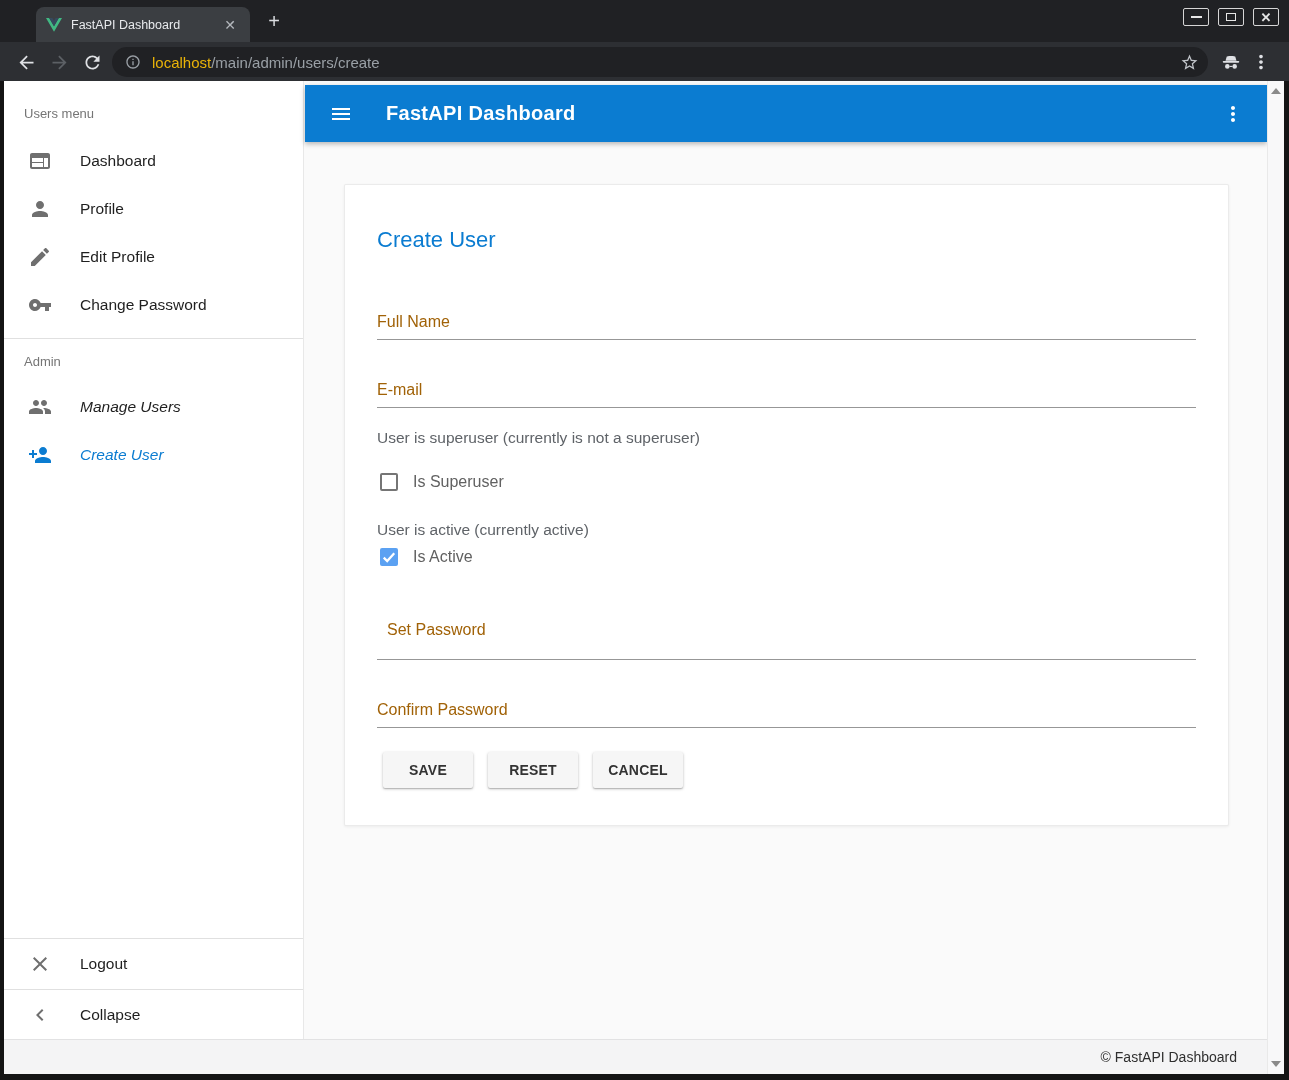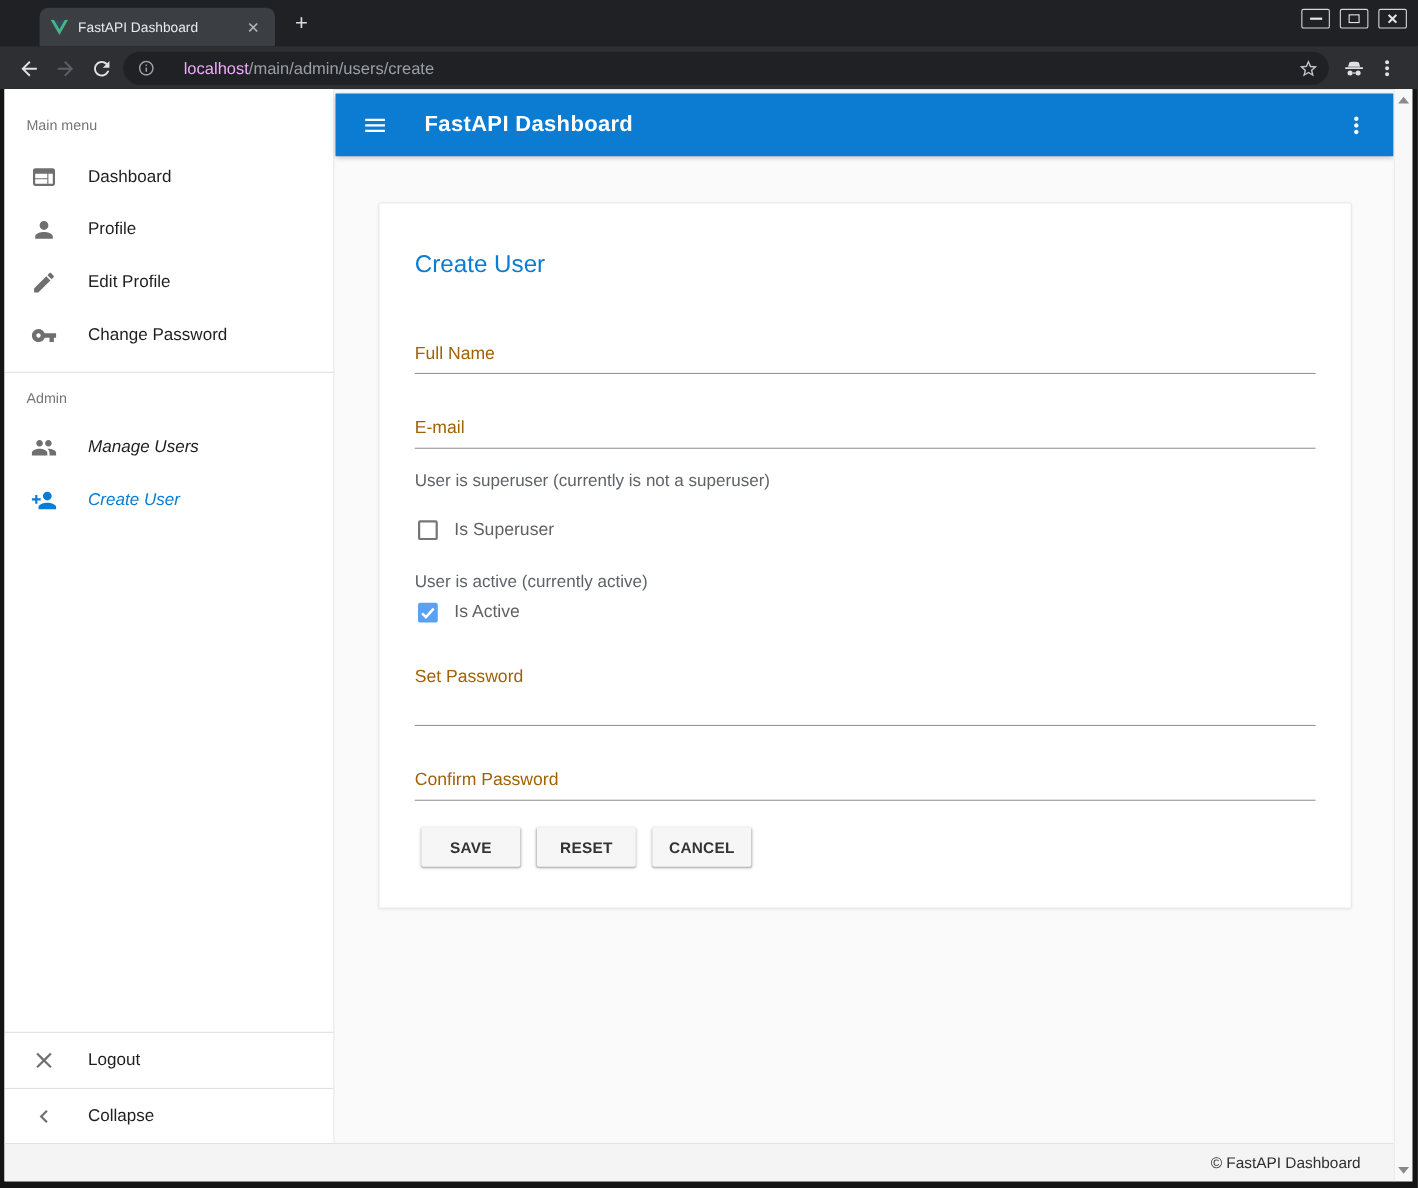--- a/index.html
+++ b/index.html
@@ -34,21 +34,21 @@
   .navbtn svg { width:21px; height:21px; fill:#dfe1e5; }
   .navbtn.disabled svg { fill:#5c6065; }
   .nav-back { left:13px; } .nav-fwd { left:46px; } .nav-reload { left:79px; }
   .urlbar {
     position:absolute; left:112px; top:5px; width:1096px; height:30px;
     background:#202124; border-radius:15px;
     display:flex; align-items:center; font-size:15px;
   }
   .urlbar .info-ic { margin-left:13px; width:16px; height:16px; fill:#9aa0a6; flex:none; }
   .url-text { margin-left:11px; white-space:nowrap; }
-  .url-host { color:#f0abfc;margin-left:15px; }
+  .url-host { color:#eab308; }
   .url-path { color:#9aa0a6; }
   .star-ic { margin-left:auto; margin-right:9px; width:19px; height:19px; fill:#c0c4c9; }
   .tb-right { position:absolute; top:8px; width:24px; height:24px; display:flex; align-items:center; justify-content:center; }
   .tb-right svg { width:22px; height:22px; fill:#dfe1e5; }
   .tb-incognito { right:46px; }
   .tb-kebab { right:16px; }
 
   
   .content { position:absolute; top:81px; left:4px; right:5px; bottom:6px; background:#fafafa; overflow:hidden; }
 
@@ -100,21 +100,21 @@
   .hint-super { top:244px; }
   .cb-row { position:absolute; left:35px; display:flex; align-items:center; }
   .cb-super { top:288px;text-align:center; }
   .checkbox { width:18px; height:18px; border:2px solid #757575; border-radius:2px; flex:none; }
   .checkbox.checked { border:none; background:var(--checkbox); }
   .checkbox svg { display:none; width:18px; height:18px; }
   .checkbox.checked svg { display:block; }
   .cb-label { margin-left:15px; color:#616161; font-size:16px; }
   .hint-active { top:336px; }
   .cb-active { top:363px;text-align:center; }
-  .lab-setpw { top:422px; }   .line-setpw { top:474px; }
+  .lab-setpw { top:436px;margin-left:10px; }   .line-setpw { top:474px; }
   .lab-confpw { top:516px; }  .line-confpw { top:542px; }
   .btn-row { position:absolute; left:38px; top:567px; display:flex; gap:15px; }
   .btn {
     min-width:90px; height:36px; padding:0 14px;
     background:#f6f6f6; border-radius:2px;
     box-shadow:0 1px 3px rgba(0,0,0,0.25), 0 1px 1px rgba(0,0,0,0.14);
     display:flex; align-items:center; justify-content:center;
     font-size:14px; font-weight:bold; color:#333; letter-spacing:0.2px; cursor:pointer;
   }
 
@@ -188,21 +188,21 @@
   <div class="tb-right tb-kebab">
     <svg viewBox="0 0 24 24">
         <path d="M12 8c1.1 0 2-.9 2-2s-.9-2-2-2-2 .9-2 2 .9 2 2 2zm0 2c-1.1 0-2 .9-2 2s.9 2 2 2 2-.9 2-2-.9-2-2-2zm0 6c-1.1 0-2 .9-2 2s.9 2 2 2 2-.9 2-2-.9-2-2-2z"></path>
       </svg>
   </div>
 </div>
 
 <div class="content">
 
   <div class="sidebar">
-    <div class="side-label">Main menu</div>
+    <div class="side-label">Users menu</div>
     <div class="side-list">
       <div class="side-item">
         <svg viewBox="0 0 24 24">
             <path d="M20 4H4c-1.1 0-1.99.9-1.99 2L2 18c0 1.1.9 2 2 2h16c1.1 0 2-.9 2-2V6c0-1.1-.9-2-2-2zm-5 14H4v-4h11v4zm0-5H4V9h11v4zm5 5h-4V9h4v9z"></path>
           </svg>
         <span class="lbl">Dashboard</span>
       </div>
       <div class="side-item">
         <svg viewBox="0 0 24 24">
             <path d="M12 12c2.21 0 4-1.79 4-4s-1.79-4-4-4-4 1.79-4 4 1.79 4 4 4zm0 2c-2.67 0-8 1.34-8 4v2h16v-2c0-2.66-5.33-4-8-4z"></path>

